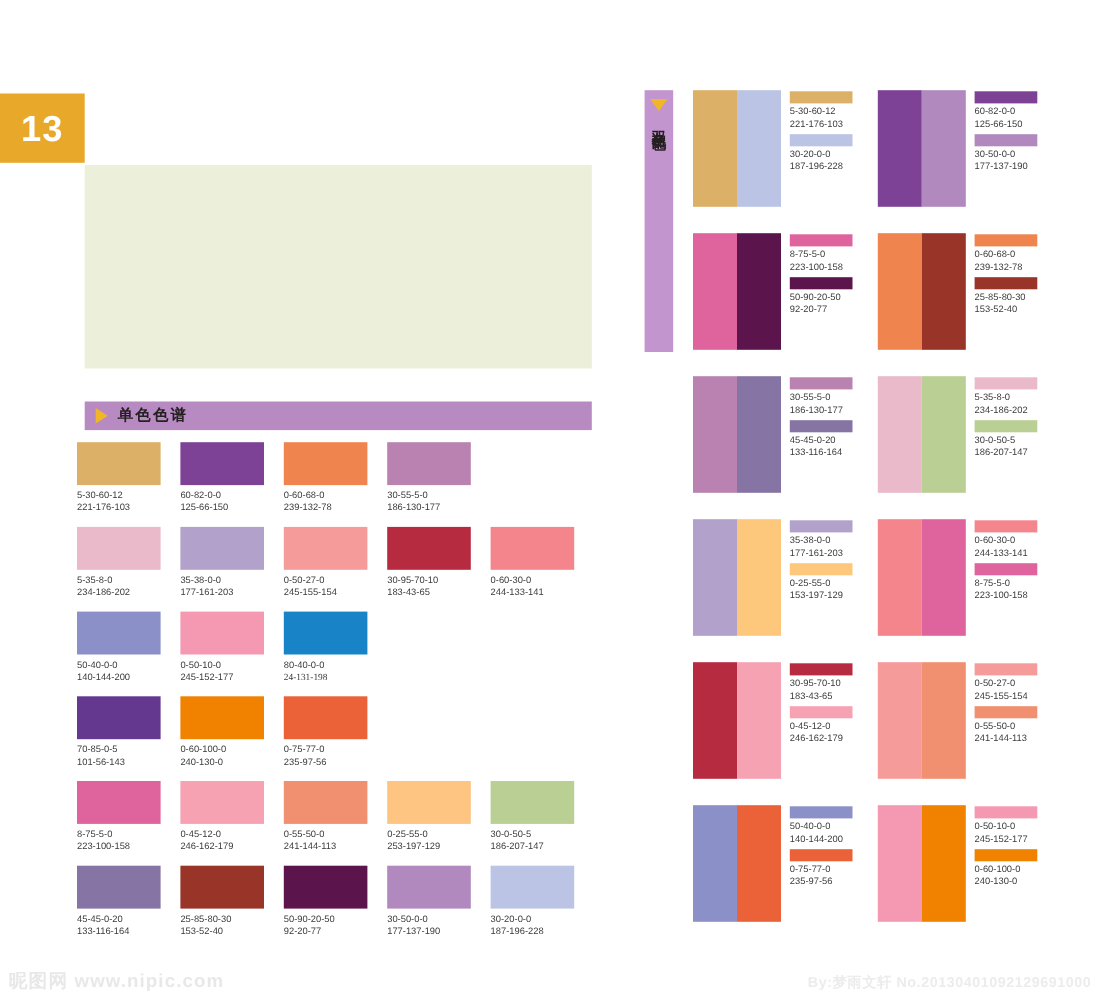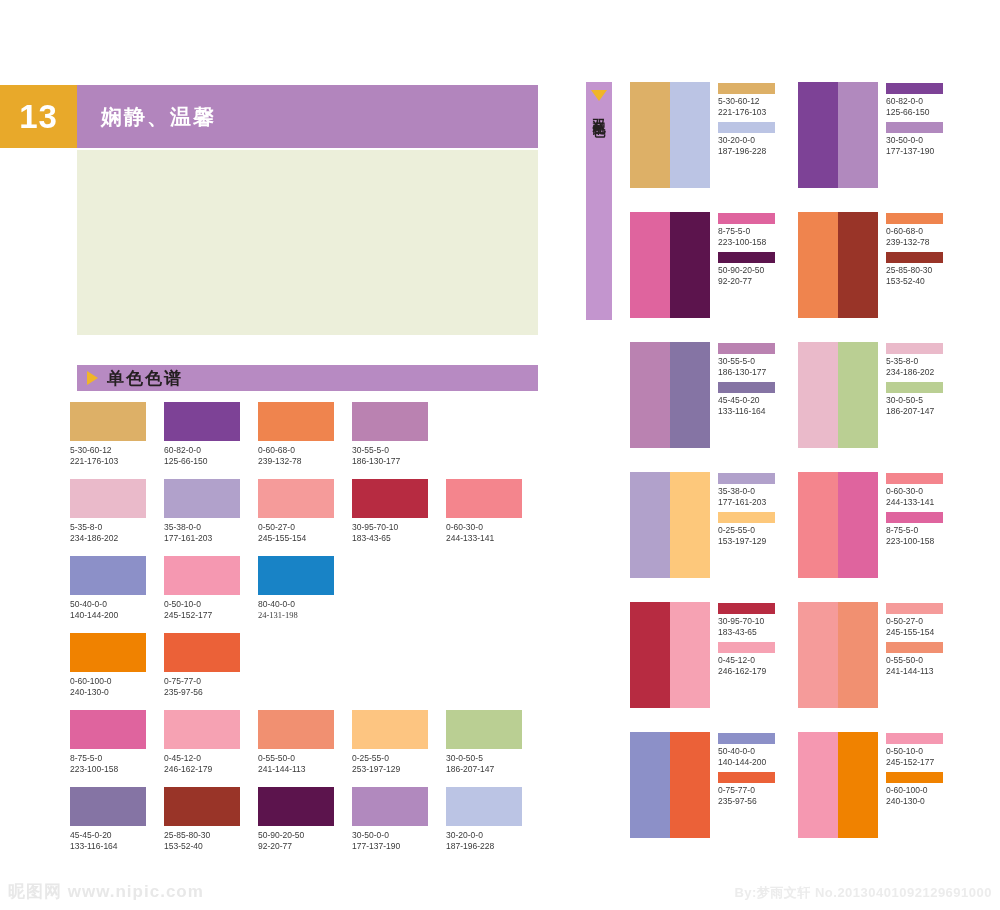--- a/index.html
+++ b/index.html
@@ -71,21 +71,21 @@
   }
   .tri-right {
     width: 0; height: 0;
     border-left: 11px solid #f0b528;
     border-top: 7px solid transparent;
     border-bottom: 7px solid transparent;
     margin-left: 10px;
   }
   #mono-section-bar .bar-label {
     color: #241f20;
-    font-size: 17px;
+    font-size: 14px;
     font-weight: bold;
     letter-spacing: 2px;
     margin-left: 9px;
   }
 
   #mono-grid {
     position: absolute;
     left: 70px; top: 402px;
     width: 470px;
   }
@@ -194,23 +194,20 @@
     white-space: nowrap;
   }
 </style>
 </head>
 <body>
 
 <div id="header-band">
   <div id="chapter-number-block">
     <span class="num">13</span>
   </div>
-  <div id="header-title-bar">
-    <span class="title">娴静、温馨</span>
-  </div>
 </div>
 <div id="beige-panel"></div>
 
 <div id="mono-section-bar">
   <span class="tri-right"></span>
   <span class="bar-label">单色色谱</span>
 </div>
 <div id="mono-grid">
     <div class="mono-row">
       <div class="mono-cell">
@@ -273,20 +270,25 @@
         <div class="mono-text" style="margin-top: 0px;">245-152-177</div>
       </div>
       <div class="mono-cell">
         <div class="mono-chip" style="background: rgb(24, 131, 198);"></div>
         <div class="mono-text">80-40-0-0</div>
         <div class="mono-text" style="margin-top: 0px; font-family: Liberation Serif, serif;">24-131-198</div>
       </div>
     </div>
     <div class="mono-row">
       <div class="mono-cell">
+        <div class="mono-chip" style="background: rgb(101, 56, 143);"></div>
+        <div class="mono-text">70-85-0-5</div>
+        <div class="mono-text" style="margin-top: 0px;">101-56-143</div>
+      </div>
+      <div class="mono-cell">
         <div class="mono-chip" style="background: rgb(240, 130, 0);"></div>
         <div class="mono-text">0-60-100-0</div>
         <div class="mono-text" style="margin-top: 0px;">240-130-0</div>
       </div>
       <div class="mono-cell">
         <div class="mono-chip" style="background: rgb(235, 97, 56);"></div>
         <div class="mono-text">0-75-77-0</div>
         <div class="mono-text" style="margin-top: 0px;">235-97-56</div>
       </div>
     </div>

